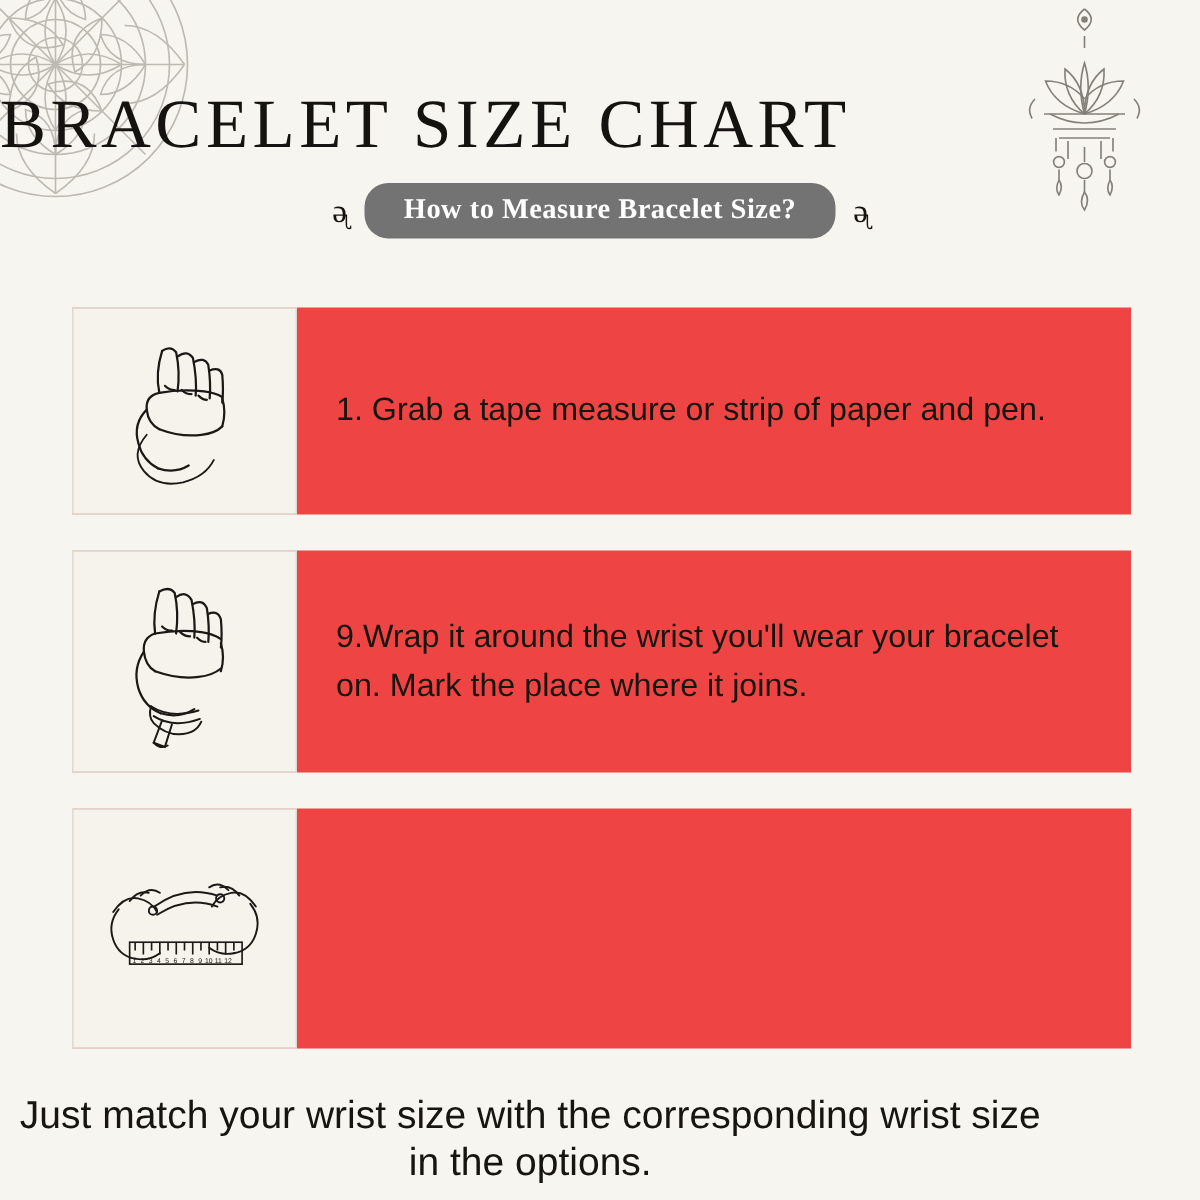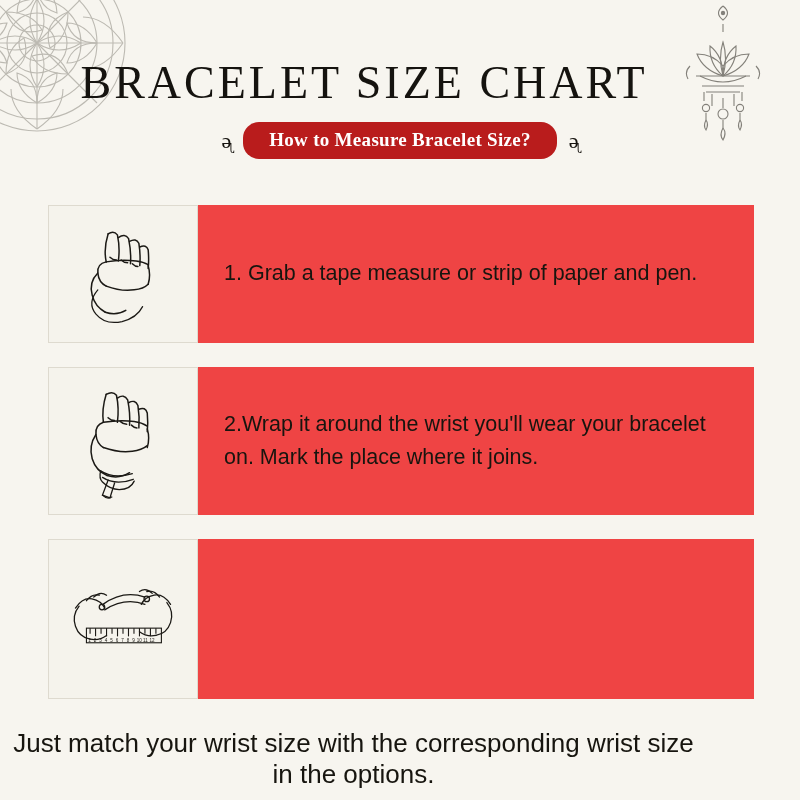--- a/index.html
+++ b/index.html
@@ -34,40 +34,39 @@
     opacity: 0.75;
     pointer-events: none;
   }
 
   
   .title {
     position: absolute;
     top: 56px;
     left: 0;
     width: 728px;
-    text-align: center;
     font-family: "Liberation Serif", serif;
     font-size: 46px;
     letter-spacing: 3px;
     color: #15130f;
     font-weight: 400;
   }
 
   .subtitle-row {
     position: absolute;
     top: 122px;
     left: 0;
     width: 800px;
     display: flex;
     align-items: center;
     justify-content: center;
     gap: 12px;
   }
   .pill {
-    background: #b91c1c;
+    background: #737373;
     color: #ffffff;
     font-family: "Liberation Serif", serif;
     font-size: 19px;
     font-weight: bold;
     letter-spacing: 0.3px;
     padding: 7px 26px 8px 26px;
     border-radius: 16px;
     white-space: nowrap;
   }
   .squiggle {
@@ -279,21 +278,21 @@
           <g stroke="#1b1915" stroke-width="1.4" fill="none" stroke-linecap="round">
             <path d="M36 96 q14 9 34 3"></path>
             <path d="M38 103 q14 9 33 2"></path>
             <path d="M36 96 q-2 8 2 12 q8 8 18 8 q12 0 16 -9"></path>
             <path d="M44 106 l-6 16 l8 3 l5 -16"></path>
             <path d="M38 122 q5 5 10 2"></path>
           </g>
         </svg>
       </span>
     </div>
-    <div class="text">2.Wrap it around the wrist you'll wear your bracelet on. Mark the place where it joins.</div>
+    <div class="text">9.Wrap it around the wrist you'll wear your bracelet on. Mark the place where it joins.</div>
   </div>
 
   <div class="step s3">
     <div class="thumb">
       <span>
         <svg viewBox="0 0 140 120" width="128" height="110">
           <g stroke="#1b1915" stroke-width="1.4" fill="none" stroke-linecap="round">
 
             <path d="M18 48 q8 -12 18 -10 q10 2 14 10"></path>
             <path d="M22 46 q-8 10 -4 22 q4 12 16 14"></path>

